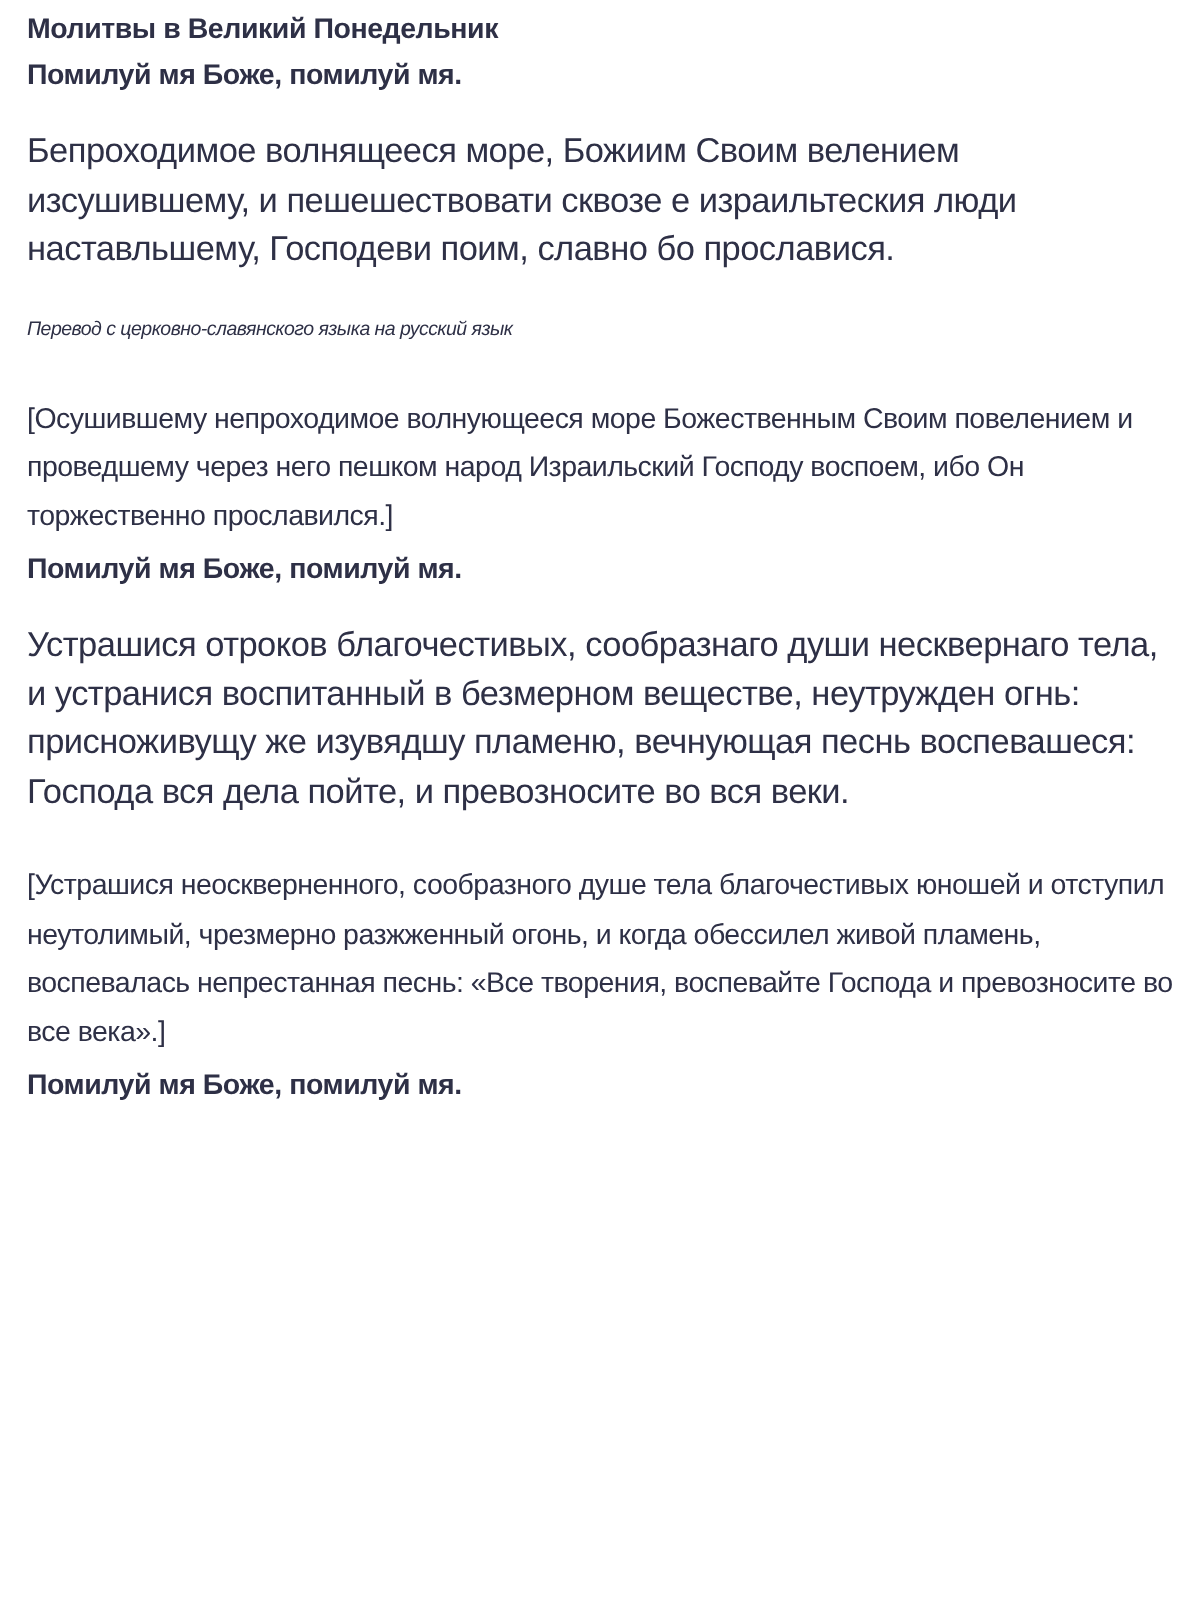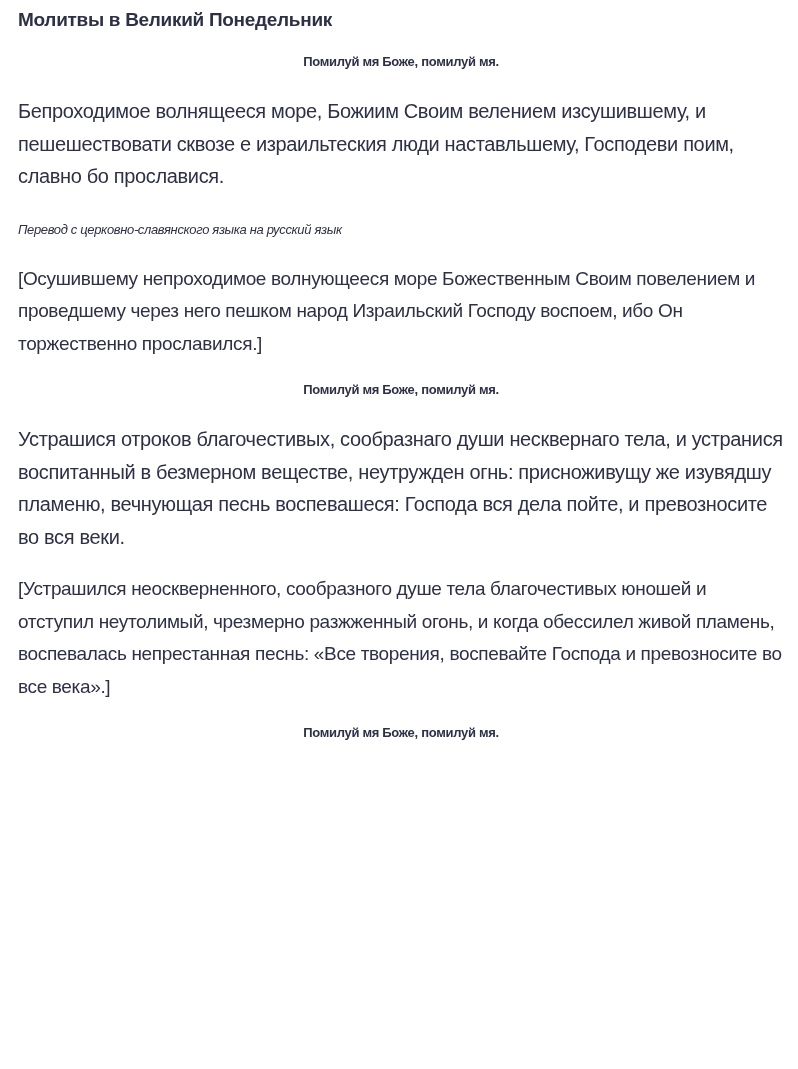--- a/index.html
+++ b/index.html
@@ -20,61 +20,60 @@
     .title {
       text-align: left;
       font-weight: bold;
       font-size: 19px;
       line-height: 24px;
       margin: 8px 0 0 0;
       letter-spacing: -0.3px;
     }
     .refrain {
       font-weight: bold;
-      font-size: 13px;
+      font-size: 19px;
       line-height: 26px;
-      margin: 17px 0 0 0;
+      margin: 6px 0 0 0;
       letter-spacing: -0.3px;
-      text-align: center;
     }
     .text {
-      font-size: 20px;
+      font-size: 23px;
       line-height: 32.5px;
       margin: 20px 0 0 0;
       letter-spacing: -0.35px;
     }
     .note {
       font-style: italic;
       font-size: 13px;
       line-height: 26px;
       margin: 24px 0 0 0;
       letter-spacing: -0.35px;
     }
     .translation {
       font-size: 19px;
       line-height: 32.5px;
-      margin: 20px 0 0 0;
+      margin: 32px 0 0 0;
       letter-spacing: -0.35px;
     }
   </style>
 </head>
 <body>
 
 <div class="article">
   <h1 class="title">Молитвы в Великий Понедельник</h1>
 
   <section>
     <p class="refrain">Помилуй мя Боже, помилуй мя.</p>
     <p class="text">Бепроходимое волнящееся море, Божиим Своим велением изсушившему, и пешешествовати сквозе е израильтеския люди наставльшему, Господеви поим, славно бо прославися.</p>
     <p class="note">Перевод с церковно-славянского языка на русский язык</p>
     <p class="translation">[Осушившему непроходимое волнующееся море Божественным Своим повелением и проведшему через него пешком народ Израильский Господу воспоем, ибо Он торжественно прославился.]</p>
   </section>
 
   <section>
     <p class="refrain">Помилуй мя Боже, помилуй мя.</p>
     <p class="text">Устрашися отроков благочестивых, сообразнаго души несквернаго тела, и устранися воспитанный в безмерном веществе, неутружден огнь: присноживущу же изувядшу пламеню, вечнующая песнь воспевашеся: Господа вся дела пойте, и превозносите во вся веки.</p>
-    <p class="translation">[Устрашился неоскверненного, сообразного душе тела благочестивых юношей и отступил неутолимый, чрезмерно разжженный огонь, и когда обессилел живой пламень, воспевалась непрестанная песнь: «Все творения, воспевайте Господа и превозносите во все века».]</p>
+    <p class="translation">[Устрашися неоскверненного, сообразного душе тела благочестивых юношей и отступил неутолимый, чрезмерно разжженный огонь, и когда обессилел живой пламень, воспевалась непрестанная песнь: «Все творения, воспевайте Господа и превозносите во все века».]</p>
   </section>
 
   <section>
     <p class="refrain">Помилуй мя Боже, помилуй мя.</p>
   </section>
 </div>
 
 </body></html>

